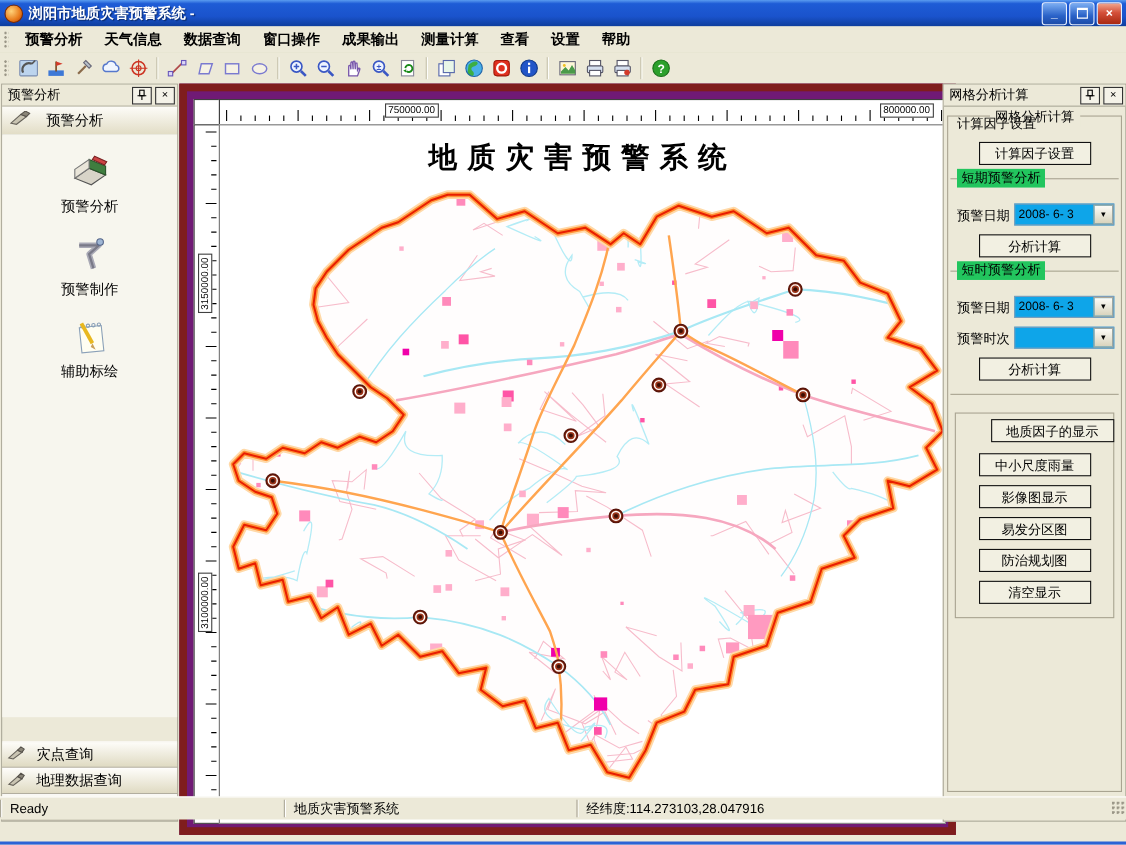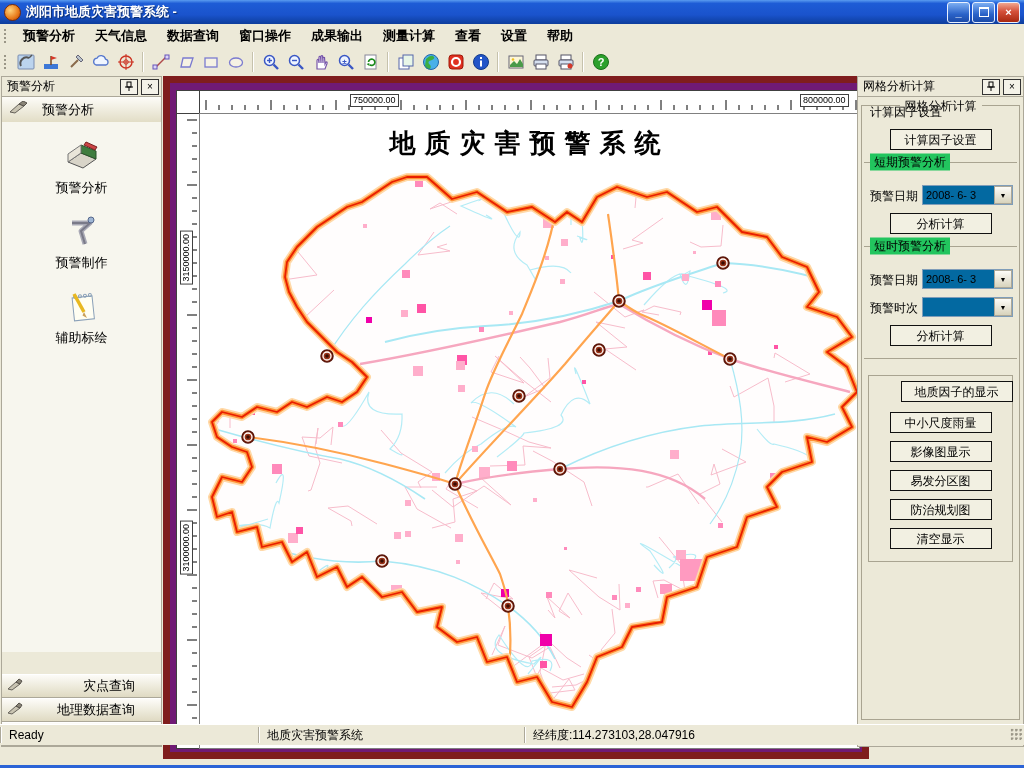--- a/index.html
+++ b/index.html
@@ -38,21 +38,21 @@
   .lp-header{height:25px;background:linear-gradient(#fdfcf8,#e2ddc6);border-bottom:1px solid #aca899;
     display:flex;align-items:center;font-size:13px}
   .lp-header .hicon{margin:0 14px 0 6px}
   .lp-body{position:absolute;top:45px;left:0;right:0;bottom:94px;background:#f7f6ee;overflow:hidden}
   .lp-item{display:flex;flex-direction:column;align-items:center;margin-top:16px}
   .lp-item-label{font-size:13px;margin-top:3px}
   .lp-bottom{position:absolute;left:0;right:0;bottom:0}
   .lp-bar{height:22px;background:linear-gradient(#fdfcf8,#dfdac2);border-top:1px solid #fff;
     border-bottom:1px solid #aca899;display:flex;align-items:center;font-size:13px}
   .lp-bar .bicon{margin:0 10px 0 4px}
-  .lp-bar .blabel{flex:1;text-align:right;margin-right:26px}
+  .lp-bar .blabel{flex:1;text-align:left;margin-right:26px}
   
   #map-region{position:absolute;left:163px;top:76px;width:692px;height:669px;background:#701a75;
     border:7px solid #7f1d1d}
   .corner-box{position:absolute;left:6px;top:7px;width:22px;height:22px;background:#fff;border:1px solid #404040}
   .hruler{position:absolute;left:29px;top:7px;width:659px;height:22px;background:#fff;border:1px solid #404040}
   .vruler{position:absolute;left:6px;top:30px;width:22px;height:634px;background:#fff;border:1px solid #404040}
   .map-canvas{position:absolute;left:29px;top:30px;width:659px;height:634px;background:#fff;border:1px solid #808080}
   .rlabel{position:absolute;top:3px;border:1px solid #404040;background:#fff;font-size:9px;padding:0 2px;line-height:11px}
   .vlab{position:absolute;left:3px;writing-mode:vertical-rl;transform:rotate(180deg);
     border:1px solid #404040;background:#fff;font-size:9px;padding:2px 0;line-height:11px}
@@ -65,21 +65,21 @@
   .sec{position:relative;margin:0 2px;border-bottom:1px solid #a9a491;padding:14px 2px 10px}
   .sec:last-of-type{border-bottom:none}
   .sec-label{position:absolute;top:-1px;left:6px;background:#22c55e;padding:0 4px;font-size:12px;
     transform:translateY(-50%);white-space:nowrap}
   .sec-inner-label{font-size:12px;margin:-4px 0 2px 4px}
   .xpbtn{display:block;margin:8px auto 2px;width:102px;height:21px;background:#f2f0e2;
     border:1px solid #111;font-size:12px;line-height:19px;text-align:center;box-sizing:border-box}
   .xpbtn.active{border:2px solid #000;line-height:17px}
   .row{display:flex;align-items:flex-end;margin:8px 2px 0 4px;font-size:12px}
   .row .rlab{width:52px;flex:none}
-  .combo{flex:1;height:18px;background:#0369a1;border:1px solid #7f9db9;display:flex;align-items:center}
+  .combo{flex:1;height:18px;background:#0ea5e9;border:1px solid #7f9db9;display:flex;align-items:center}
   .combo .cval{flex:1;font-size:11px;padding-left:3px;white-space:nowrap;overflow:hidden}
   .combo .carrow{width:16px;height:16px;margin:0;background:linear-gradient(#fdfcf8,#d8d3bc);
     border:1px solid #aca899;display:flex;align-items:center;justify-content:center;font-size:7px}
   .fgroup{position:relative;border:1px solid #a9a491;margin:16px 6px 0;padding:16px 0 10px}
   .fgroup .header-btn{position:absolute;top:-11px;left:50%;transform:translateX(-50%);width:112px;margin:16px}
   .gap{height:12px}
   
   .statusbar{position:absolute;left:0;right:0;top:724px;height:20px;background:#ece9d8;border-top:1px solid #fff}
   .sseg{position:absolute;top:2px;bottom:2px;border-left:1px solid #aca899;box-shadow:1px 0 0 #fff inset;
     display:flex;align-items:center;padding-left:8px;font-size:12px;white-space:nowrap}

